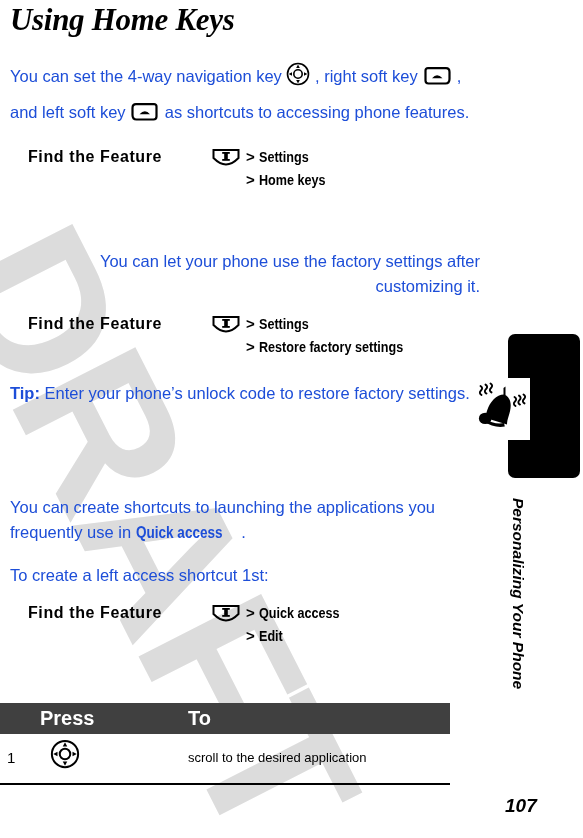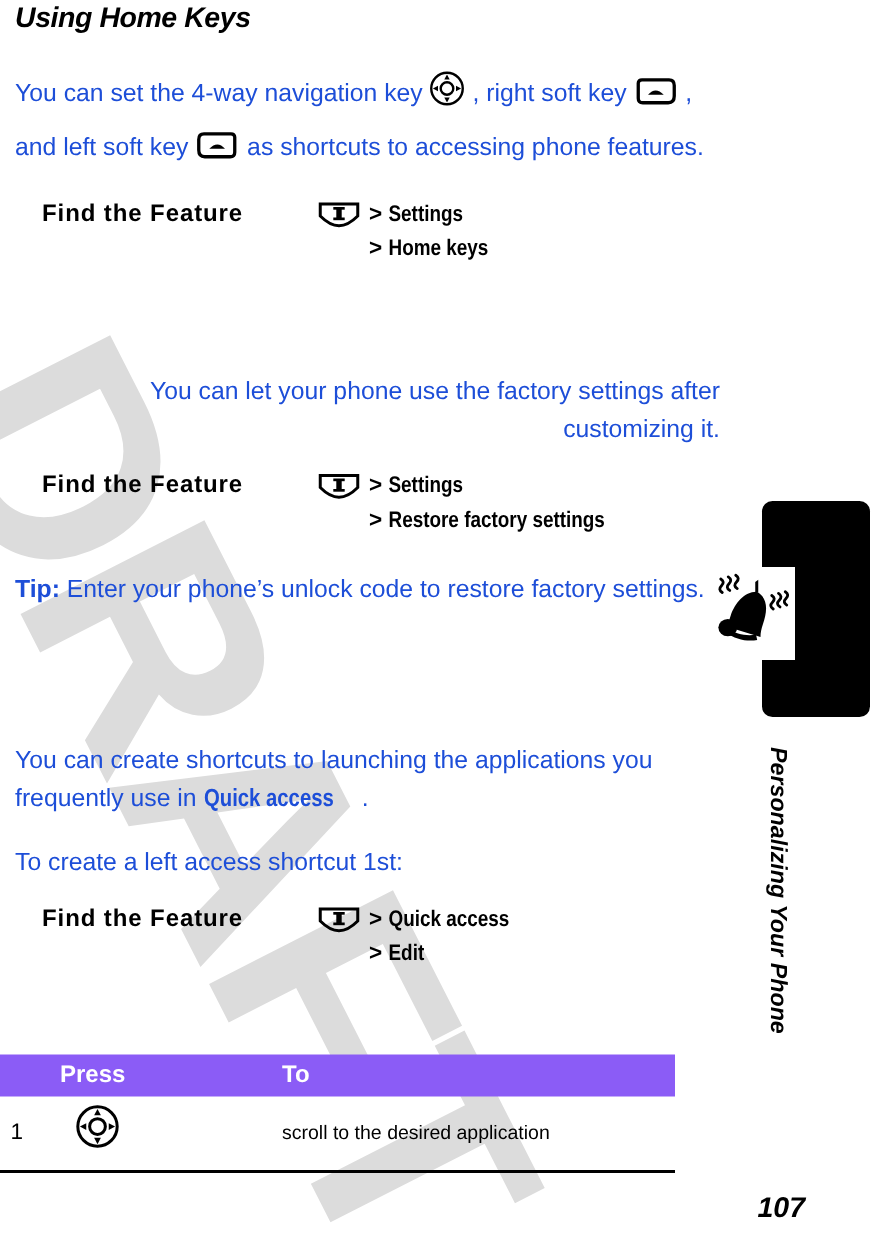--- a/index.html
+++ b/index.html
@@ -47,24 +47,24 @@
 
   
   #content {
     position: relative;
     z-index: 2;
     width: 470px;
     padding: 0 0 0 0;
   }
 
   h1.sec-title {
-    font-family: Liberation Sans, sans-serif;
+    font-family: Liberation Serif, serif;
     font-style: italic;
     font-weight: bold;
-    font-size: 19px;
+    font-size: 31px;
     letter-spacing: -0.3px;
     margin: 0;
     color: #000;
   }
   p.body-text {
     font-family: "Liberation Sans", sans-serif;
     font-size: 16.5px;
     line-height: 25px;
     margin: 0;
     color: #1d4ed8;
@@ -133,26 +133,26 @@
     vertical-align: -4px;
   }
 
   
   table.steps {
     border-collapse: collapse;
     width: 450px;
     margin: 0;
   }
   table.steps thead th {
-    background: #8b5cf6;
+    background: #404040;
     color: #ffffff;
     text-align: left;
     font-family: "Liberation Sans", sans-serif;
     font-weight: bold;
-    font-size: 16px;
+    font-size: 20px;
     padding: 4px 0 4px 0;
     height: 20px;
   }
   table.steps thead th.c-num { width: 40px; }
   table.steps thead th.c-press { width: 148px; }
   table.steps tbody td {
     font-family: "Liberation Sans", sans-serif;
     font-size: 13px;
     line-height: 23px;
     vertical-align: middle;

